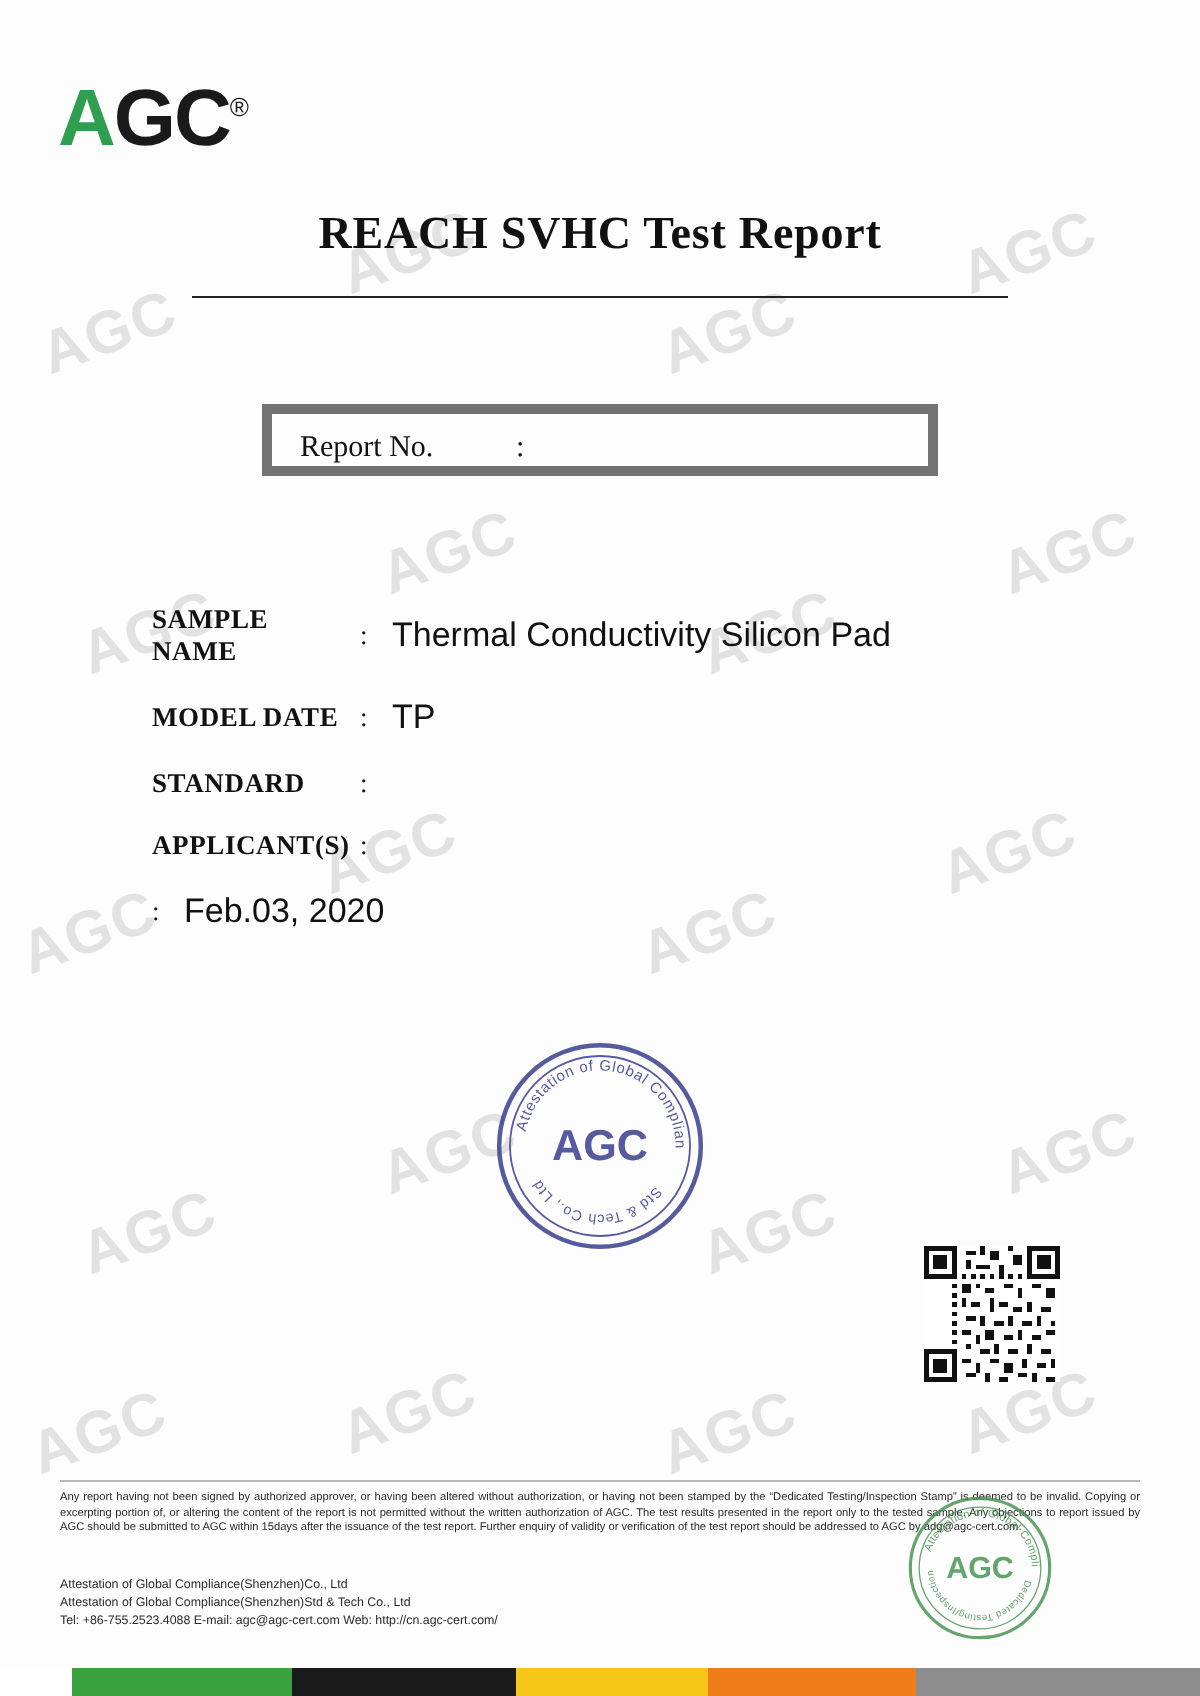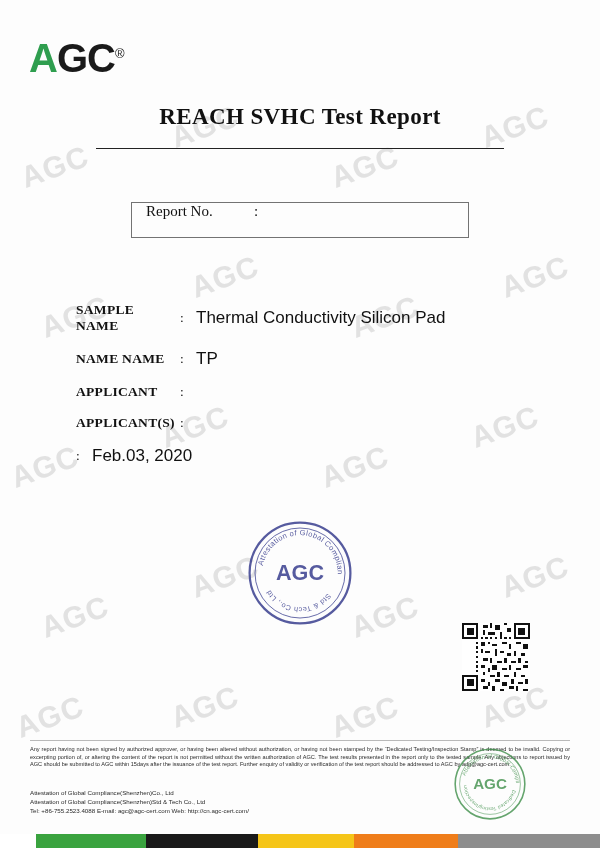--- a/index.html
+++ b/index.html
@@ -89,24 +89,24 @@
     z-index: 3;
   }
 
   
   .report-box {
     position: absolute;
     top: 202px;
     left: 131px;
     width: 338px;
     height: 36px;
-    border: 1px solid #737373;
+    border: 5px solid #737373;
     box-sizing: border-box;
     display: flex;
-    align-items: flex-start;
+    align-items: flex-end;
     z-index: 3;
     background: transparent;
   }
   .report-label {
     font-size: 15px;
     padding-left: 14px;
     width: 108px;
     font-family: "Liberation Serif", serif;
   }
   .report-colon {
@@ -285,26 +285,26 @@
     <div class="report-colon">:</div>
   </div>
 
   <div class="fields">
     <div class="field-row">
       <div class="field-label">SAMPLE NAME</div>
       <div class="field-colon">:</div>
       <div class="field-value">Thermal  Conductivity Silicon Pad</div>
     </div>
     <div class="field-row">
-      <div class="field-label">NAME NAME</div>
+      <div class="field-label">MODEL DATE</div>
       <div class="field-colon">:</div>
       <div class="field-value">TP</div>
     </div>
     <div class="field-row">
-      <div class="field-label">APPLICANT</div>
+      <div class="field-label">STANDARD</div>
       <div class="field-colon">:</div>
     </div>
     <div class="field-row">
       <div class="field-label">APPLICANT(S)</div>
       <div class="field-colon">:</div>
     </div>
     <div class="field-row">
       <div class="field-colon">:</div>
       <div class="field-value">Feb.03, 2020</div>
     </div>

